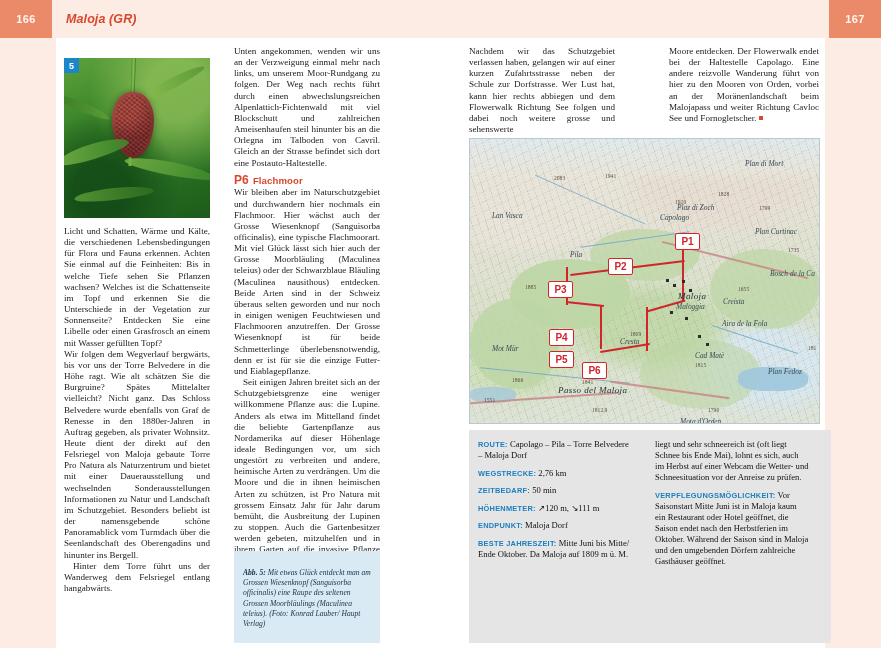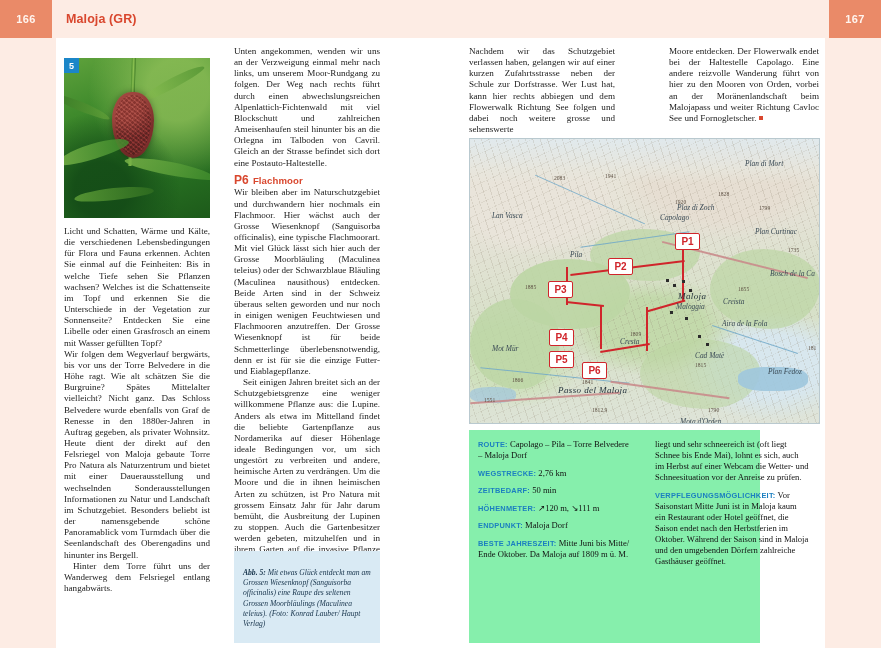--- a/index.html
+++ b/index.html
@@ -27,21 +27,21 @@
     display:flex; align-items:center; justify-content:center;
   }
   .folio-l { left:0; }
   .folio-r { right:0; }
   .runhead {
     position:absolute; top:0; height:38px;
     display:flex; align-items:center;
     font-family:"Liberation Sans", sans-serif;
     font-weight:700; font-size:12.5px; color:#d9472e; letter-spacing:.1px;
   }
-  .runhead-l { left:66px; }
+  .runhead-l { left:66px;font-style:italic; }
 
   
   .field { position:absolute; background:#ffffff; }
   .field-l { left:56px;  top:38px; width:385px; height:610px; }
   .field-r { left:441px; top:38px; width:384px; height:610px; }
 
   
   .col { position:absolute; font-size:9.1px; line-height:11.15px; color:#1b1b1b; text-align:justify; }
   .col p { text-indent:0; margin:0; }
   .col p + p { text-indent:9px; }
@@ -177,22 +177,22 @@
     font-weight:700; font-size:10px;
     display:flex; align-items:center; justify-content:center;
     letter-spacing:-.2px;
   }
   .town-dot {
     position:absolute; width:3px; height:3px; background:#2b2b2b; border-radius:0;
   }
 
   
   .infobox {
-    position:absolute; left:469px; top:430px; width:291px; height:213px;
-    background:#86efac;
+    position:absolute; left:469px; top:430px; width:362px; height:213px;
+    background:#e5e5e5;
   }
   .infocol { position:absolute; top:9px; width:154px; font-size:8.6px; line-height:11px; color:#111; }
   .infocol.left  { left:9px; }
   .infocol.right { left:186px; }
   .infocol p { margin:0 0 6.5px 0; text-align:left; }
   .ikey {
     font-family:"Liberation Sans", sans-serif;
     font-weight:700; font-size:7.4px; color:#1b7fc0; letter-spacing:.25px;
   }
 

